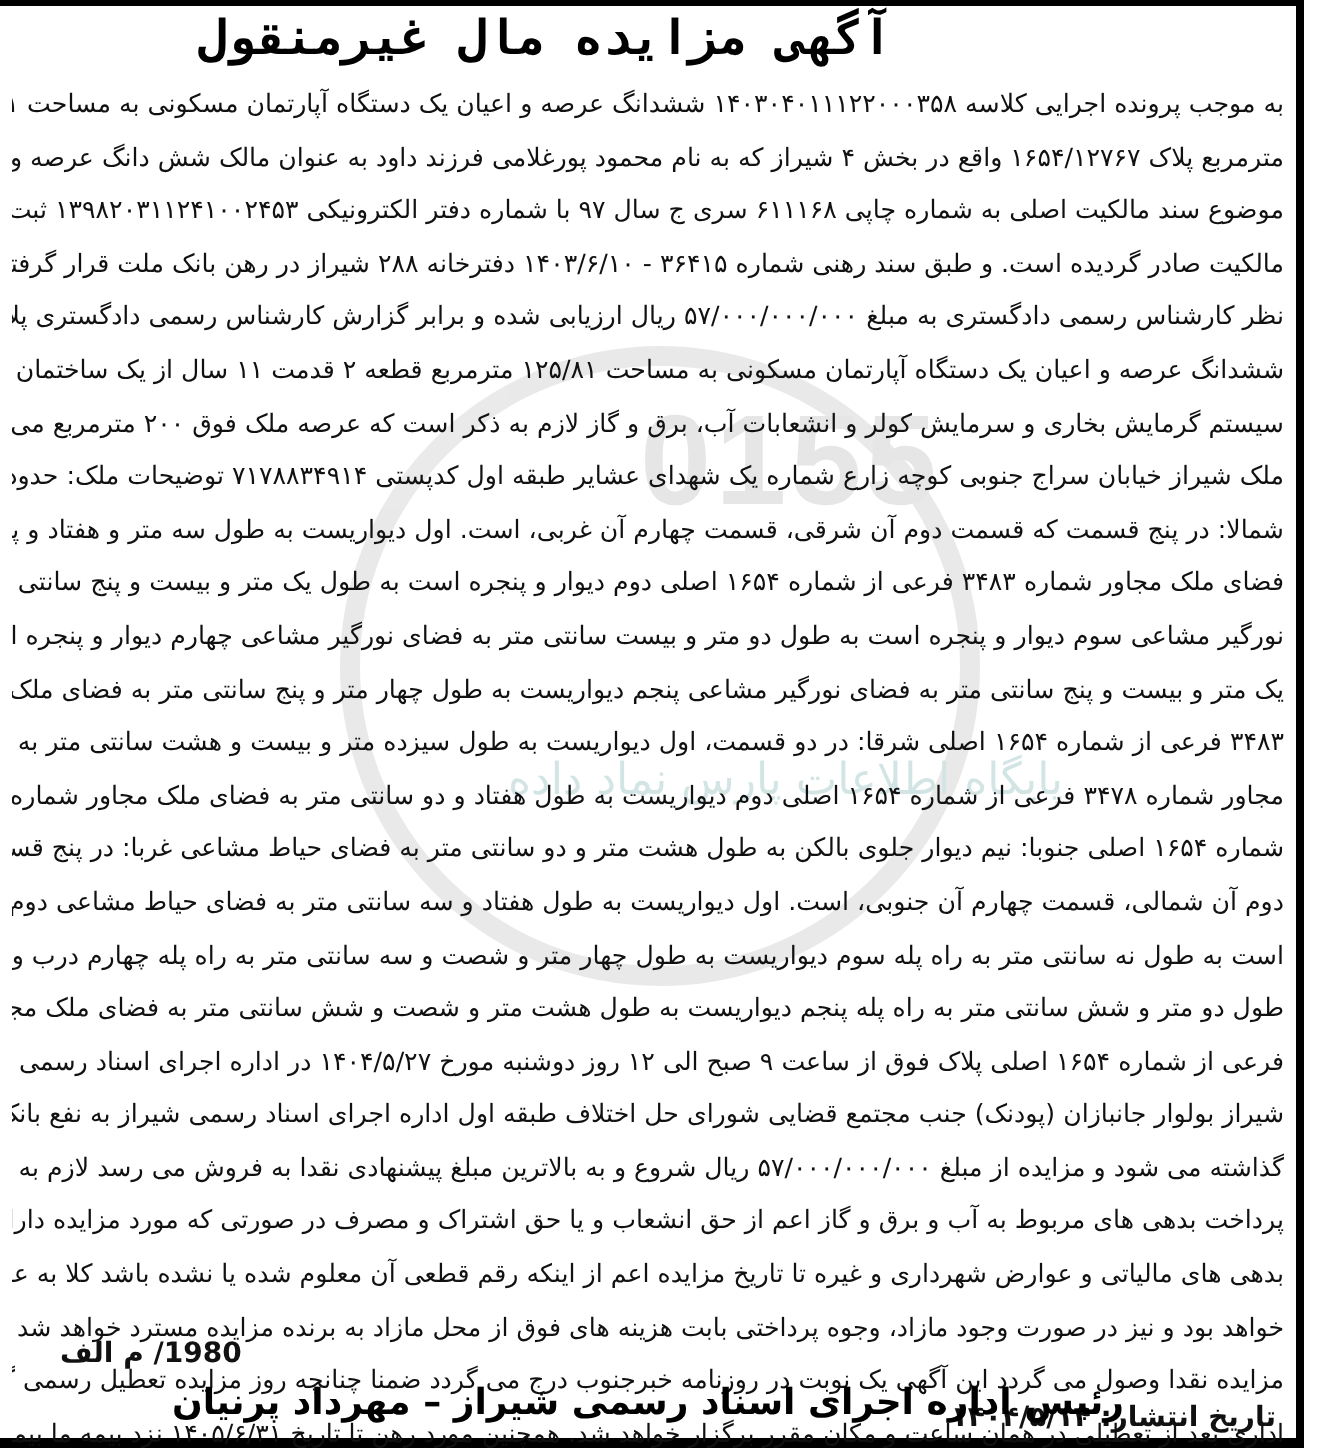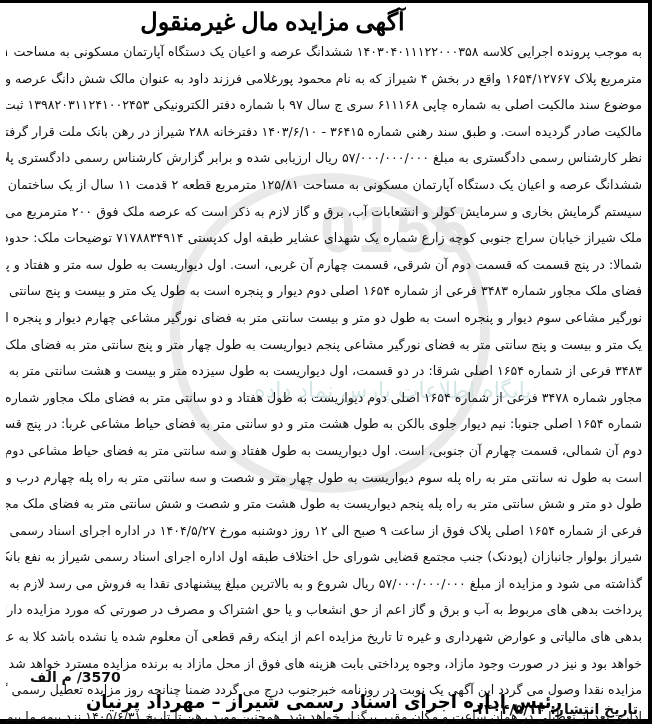--- a/index.html
+++ b/index.html
@@ -65,21 +65,21 @@
       color: #0f766e;
       direction: rtl;
       white-space: nowrap;
     }
     .title {
       position: absolute;
       top: 4px;
       left: 0;
       width: 545px;
       text-align: center;
-      font-family: Liberation Serif, serif;
+      font-family: Liberation Mono, monospace;
       font-weight: bold;
       font-size: 24px;
       line-height: 30px;
       direction: rtl;
       color: #000;
     }
     .body-text {
       position: absolute;
       top: 36px;
       left: 6px;
@@ -173,17 +173,17 @@
     <span class="body-line">گذاشته می شود و مزایده از مبلغ ۵۷/۰۰۰/۰۰۰/۰۰۰ ریال شروع و به بالاترین مبلغ پیشنهادی نقدا به فروش می رسد لازم به ذکر است</span>
     <span class="body-line">پرداخت بدهی های مربوط به آب و برق و گاز اعم از حق انشعاب و یا حق اشتراک و مصرف در صورتی که مورد مزایده دارای آنها باشد و نیز</span>
     <span class="body-line">بدهی های مالیاتی و عوارض شهرداری و غیره تا تاریخ مزایده اعم از اینکه رقم قطعی آن معلوم شده یا نشده باشد کلا به عهده برنده مزایده</span>
     <span class="body-line">خواهد بود و نیز در صورت وجود مازاد، وجوه پرداختی بابت هزینه های فوق از محل مازاد به برنده مزایده مسترد خواهد شد و نیم عشر و حق</span>
     <span class="body-line">مزایده نقدا وصول می گردد این آگهی یک نوبت در روزنامه خبرجنوب درج می گردد ضمنا چنانچه روز مزایده تعطیل رسمی گردد مزایده روز</span>
     <span class="body-line">اداری بعد از تعطیلی در همان ساعت و مکان مقرر برگزار خواهد شد. همچنین مورد رهن تا تاریخ ۱۴۰۵/۶/۳۱ نزد بیمه ما بیمه می باشد.</span>
   </div>
 
   <div class="footer-row">
     <span class="pub-date">تاریخ انتشار: ۱۴۰۴/۵/۱۴</span>
-    <span class="ref-code">3570/ م الف</span>
+    <span class="ref-code">1980/ م الف</span>
   </div>
 
   <div class="signature">رئیس اداره اجرای اسناد رسمی شیراز – مهرداد پرنیان</div>
 </div>
 
 </body></html>

